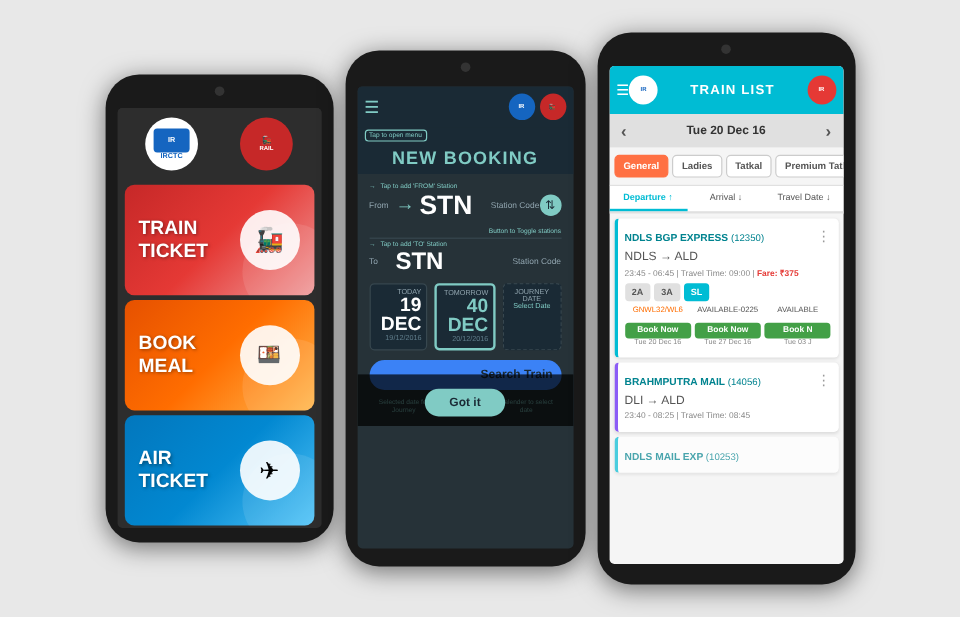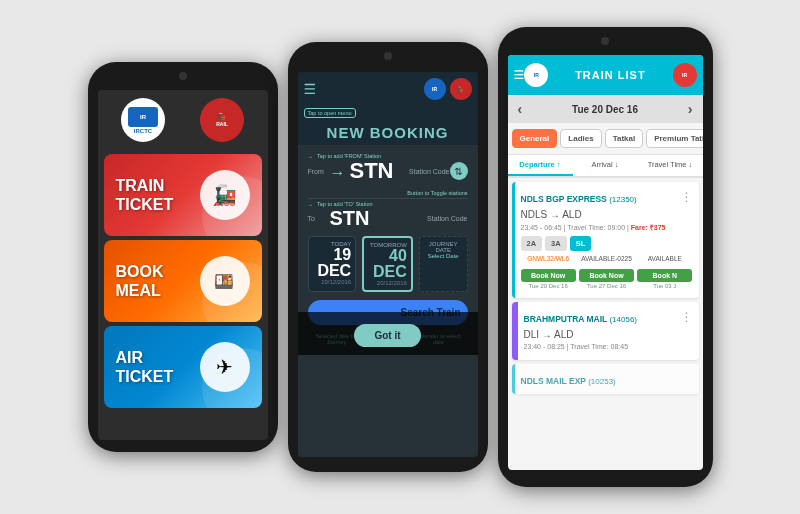--- a/index.html
+++ b/index.html
@@ -114,21 +114,21 @@
       overflow: hidden;
     }
 
     .ticket-cards {
       display: flex;
       flex-direction: column;
       gap: 4px;
       padding: 4px 6px;
     }
     .ticket-card {
-      height: 82px;
+      height: 92px;
       border-radius: 8px;
       display: flex;
       align-items: center;
       justify-content: space-between;
       padding: 8px 12px;
       position: relative;
       overflow: hidden;
     }
     .ticket-card.train {
       background: linear-gradient(135deg, #c62828 0%, #e53935 50%, #ef9a9a 100%);
@@ -595,21 +595,21 @@
       font-size: 6px;
       color: #888;
       margin-top: 1px;
     }
 
     .train-card2 {
       background: white;
       margin: 0 4px 4px;
       border-radius: 4px;
       padding: 6px;
-      border-left: 6px solid #8b5cf6;
+      border-left: 3px solid #8b5cf6;
       box-shadow: 0 1px 3px rgba(0,0,0,0.1);
     }
     .train-card3 {
       background: white;
       margin: 0 4px;
       border-radius: 4px;
       padding: 6px;
       border-left: 3px solid #00bcd4;
       box-shadow: 0 1px 3px rgba(0,0,0,0.1);
       opacity: 0.7;
@@ -775,21 +775,21 @@
       <div class="filter-tabs">
         <div class="filter-tab active">General</div>
         <div class="filter-tab inactive">Ladies</div>
         <div class="filter-tab inactive">Tatkal</div>
         <div class="filter-tab inactive">Premium Tatk</div>
       </div>
 
       <div class="sort-tabs">
         <div class="sort-tab active-sort">Departure ↑</div>
         <div class="sort-tab">Arrival ↓</div>
-        <div class="sort-tab">Travel Time ↓</div>
+        <div class="sort-tab">Travel Date ↓</div>
       </div>
 
       <div class="train-card">
         <div class="train-card-header">
           <span>
             <span class="train-name">NDLS BGP EXPRESS </span>
             <span class="train-number">(12350)</span>
           </span>
           <span class="more-icon">⋮</span>
         </div>

